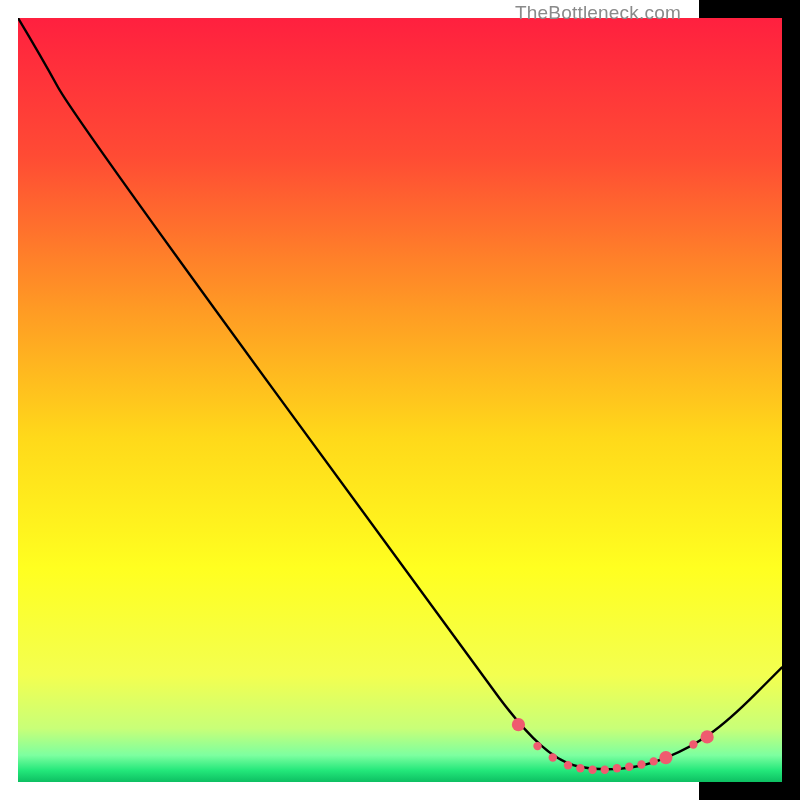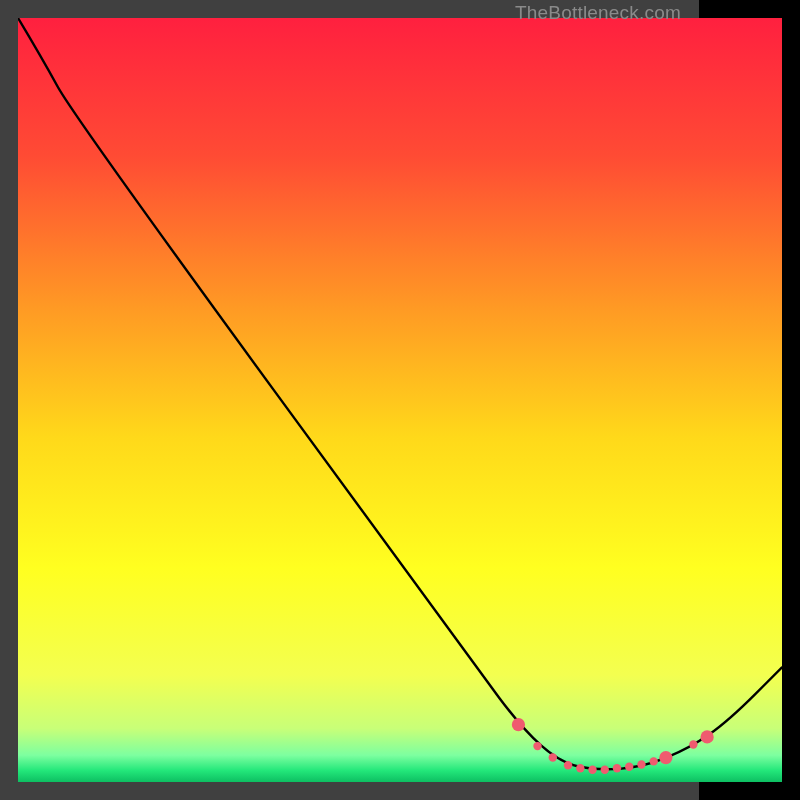--- a/index.html
+++ b/index.html
@@ -7,21 +7,21 @@
     padding: 0;
     width: 800px;
     height: 800px;
     background: #000;
     overflow: hidden;
   }
   .stage {
     position: relative;
     width: 699px;
     height: 800px;
-    background: #404040;
+    background: #ffffff;
   }
   .plot {
     position: absolute;
     left: 18px;
     top: 18px;
     width: 764px;
     height: 764px;
   }
   .watermark {
     position: absolute;

